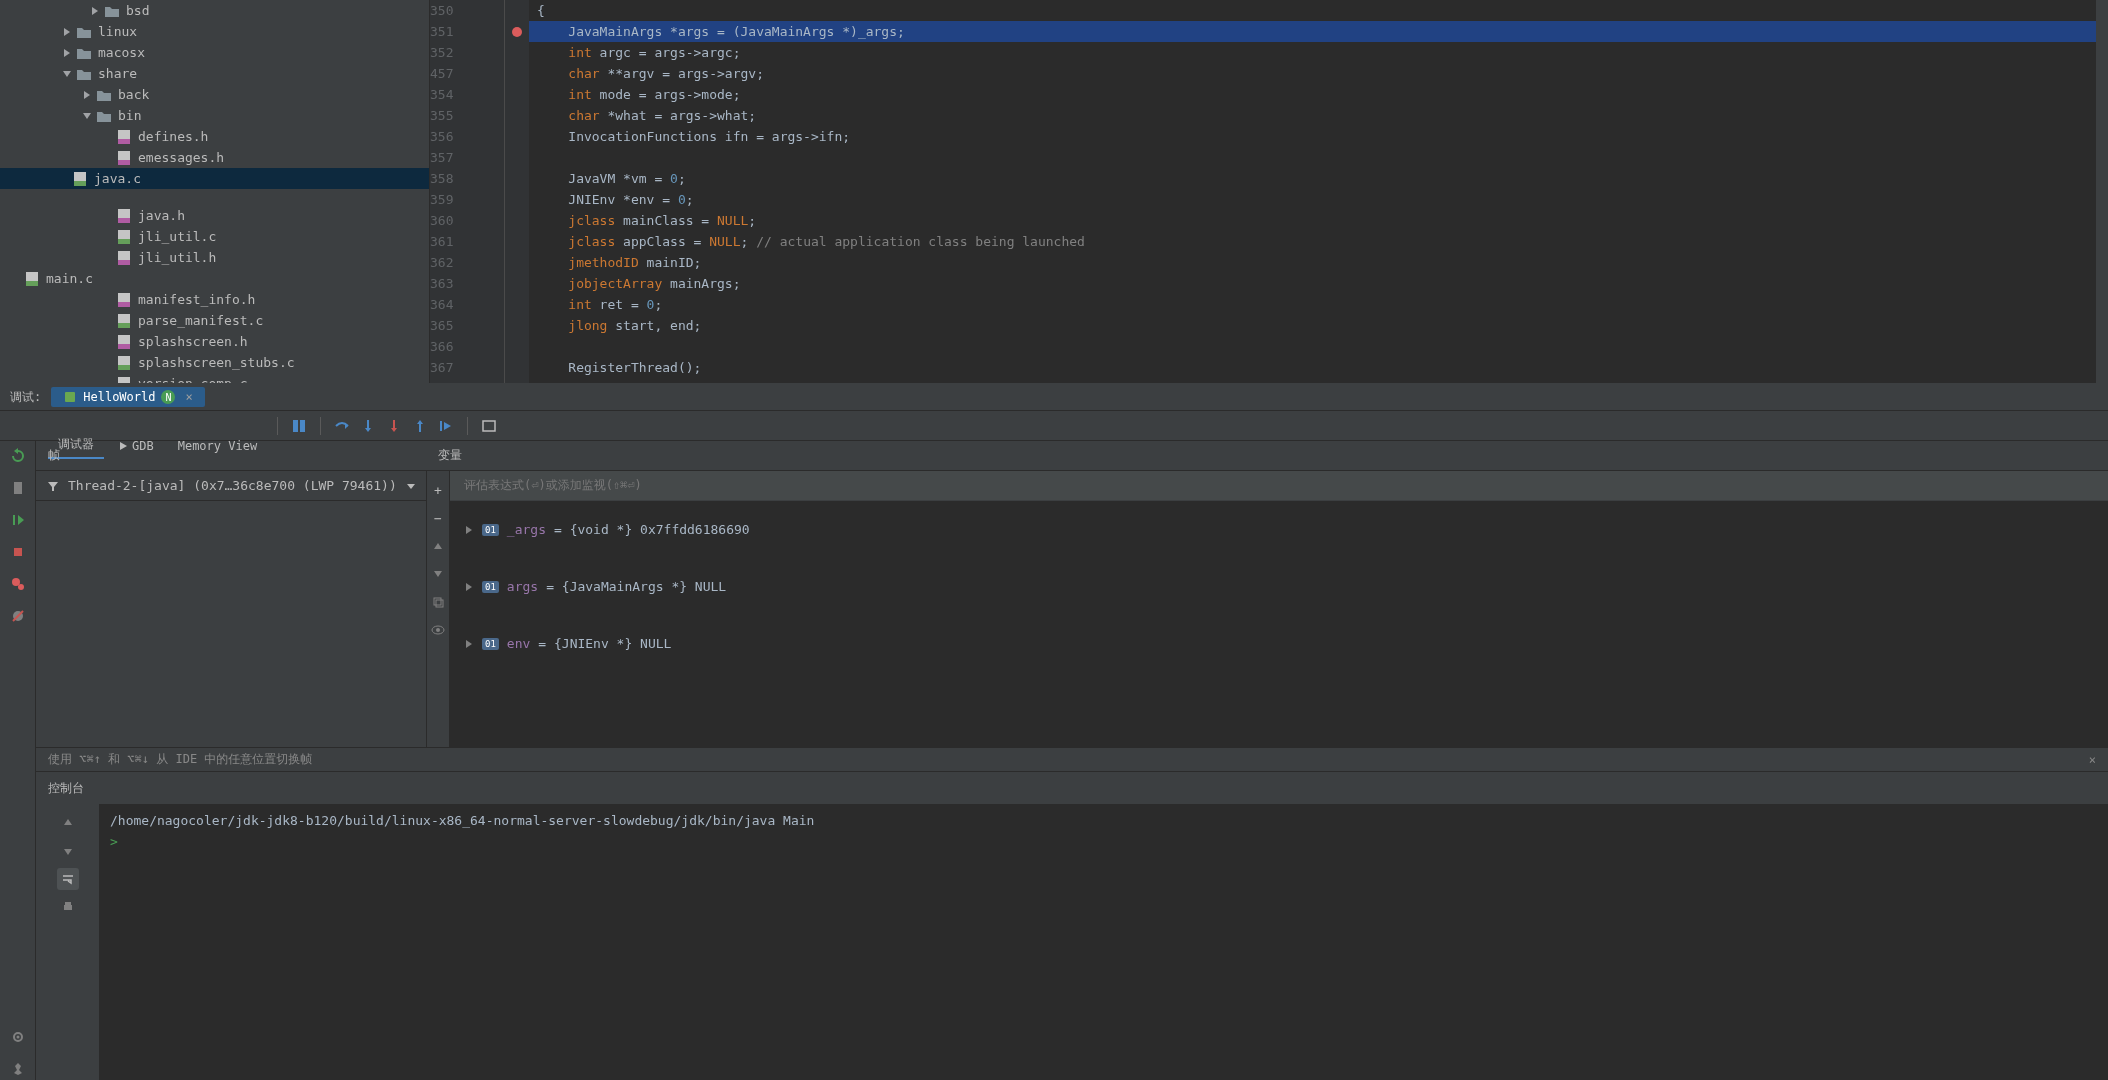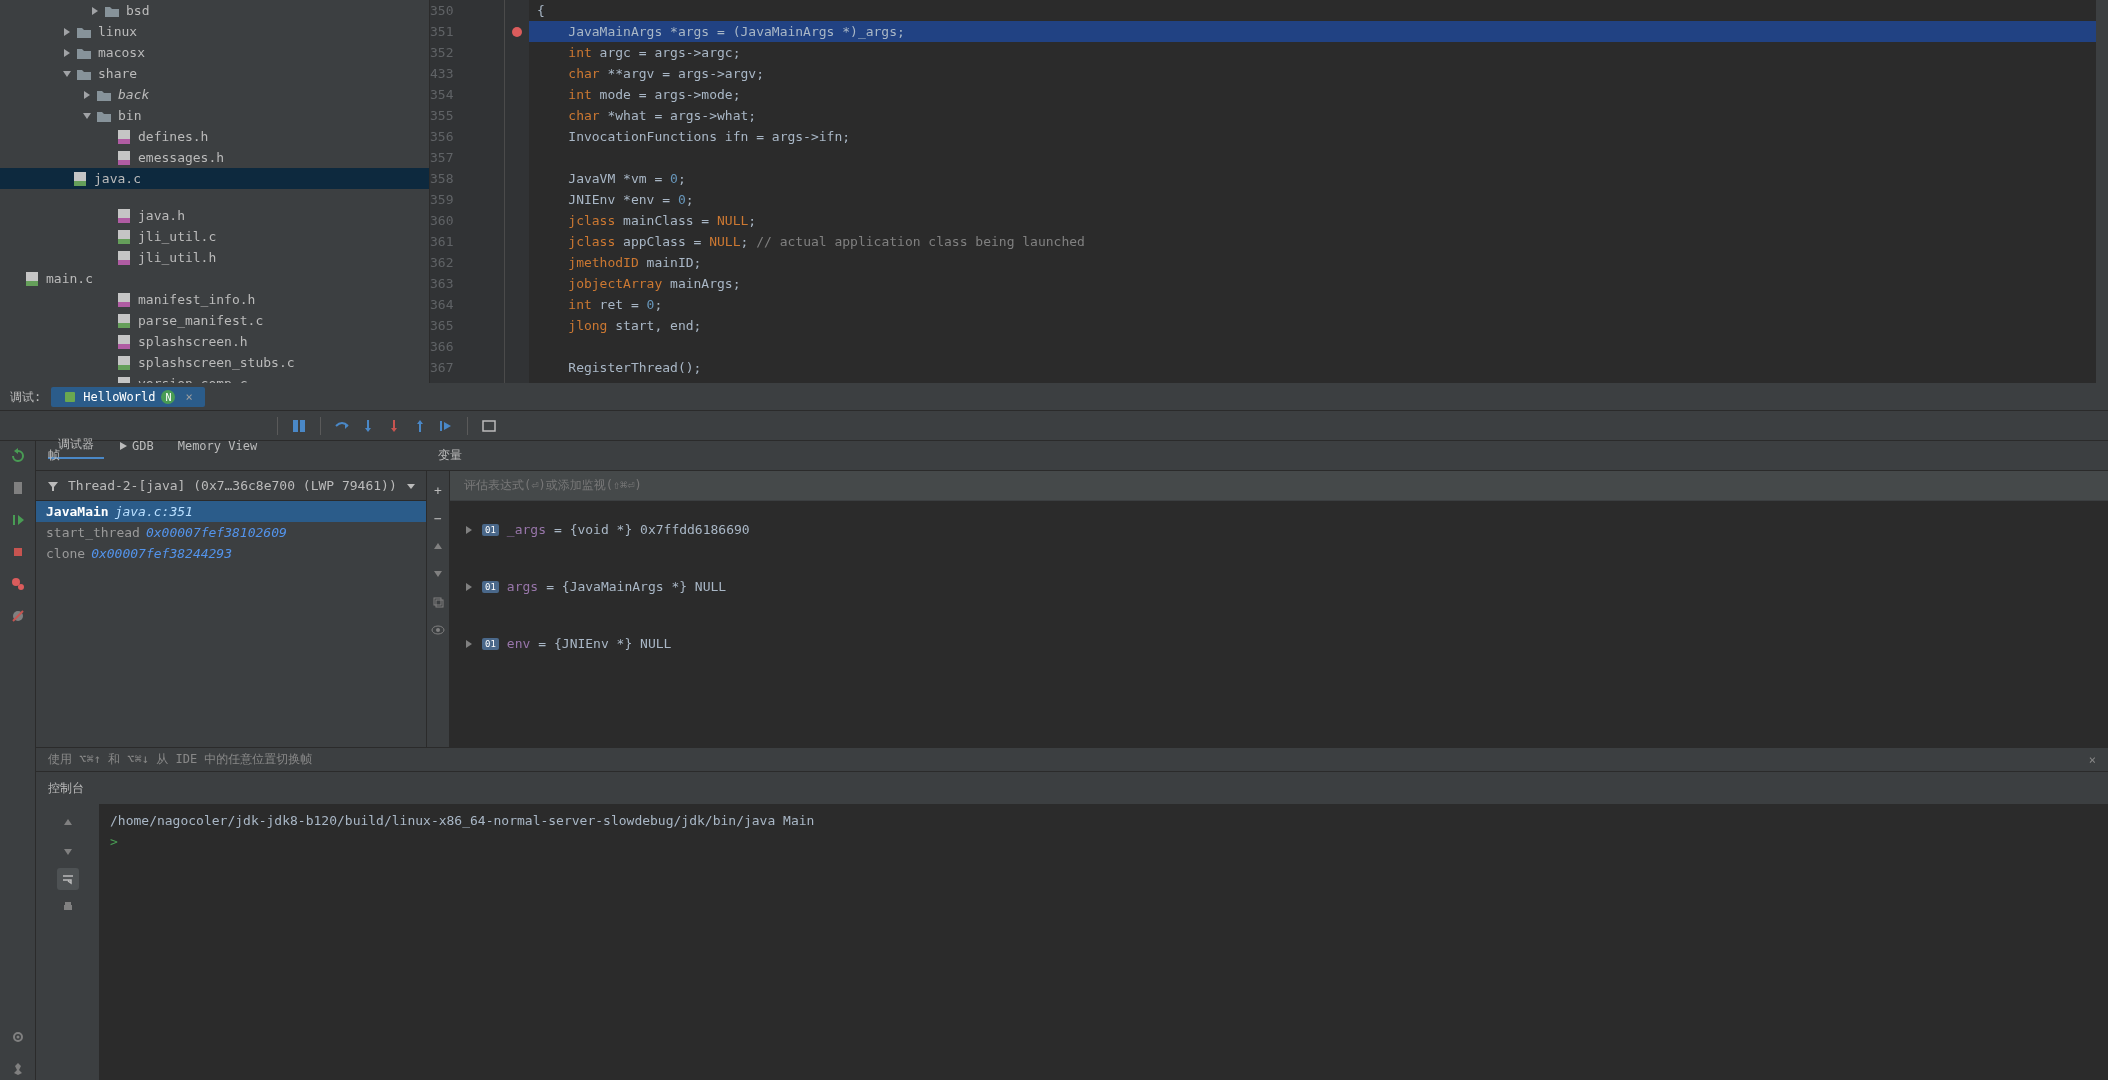--- a/index.html
+++ b/index.html
@@ -344,21 +344,21 @@
             <polygon points="2,3 10,3 6,9" fill="#a1a3a6"></polygon>
           </svg>
         </span>
         <span class="folder-icon">
           <svg width="16" height="14">
             <path d="M1 3 L6 3 L8 5 L15 5 L15 13 L1 13 Z" fill="#87939a"></path>
           </svg>
         </span>
         <span>share</span>
       </div>
-      <div class="tree-item" style="padding-left: 80px; font-style: italic;">
+      <div class="tree-item" style="padding-left: 80px;">
         <span class="chevron">
           <svg width="12" height="12">
             <polygon points="3,2 9,6 3,10" fill="#a1a3a6"></polygon>
           </svg>
         </span>
         <span class="folder-icon">
           <svg width="16" height="14">
             <path d="M1 3 L6 3 L8 5 L15 5 L15 13 L1 13 Z" fill="#87939a"></path>
           </svg>
         </span>
@@ -505,21 +505,21 @@
             <rect x="2" y="10" width="12" height="5" fill="#b05ca3"></rect>
           </svg>
         </span>
         <span>version_comp.h</span>
       </div>
     </div>
   <div class="gutter" id="gutter">
       <span class="gutter-row">350</span>
       <span class="gutter-row">351</span>
       <span class="gutter-row">352</span>
-      <span class="gutter-row">433</span>
+      <span class="gutter-row">457</span>
       <span class="gutter-row">354</span>
       <span class="gutter-row">355</span>
       <span class="gutter-row">356</span>
       <span class="gutter-row">357</span>
       <span class="gutter-row">358</span>
       <span class="gutter-row">359</span>
       <span class="gutter-row">360</span>
       <span class="gutter-row">361</span>
       <span class="gutter-row">362</span>
       <span class="gutter-row">363</span>
@@ -704,34 +704,20 @@
         <div class="frames-panel">
           <div class="thread-selector">
             <svg width="14" height="14">
                 <path d="M2 3 L12 3 L8 8 L8 12 L6 12 L6 8 Z" fill="#bbbbbb"></path>
               </svg>
             <span style="flex:1;overflow:hidden;text-overflow:ellipsis;white-space:nowrap">Thread-2-[java] (0x7…36c8e700 (LWP 79461))</span>
             <svg width="10" height="10">
                 <polygon points="1,3 9,3 5,8" fill="#bbbbbb"></polygon>
               </svg>
           </div>
-          <div id="frames">
-              <div class="frame-row selected">
-                <b style="font-weight:bold">JavaMain</b>
-                <span class="loc">java.c:351</span>
-              </div>
-              <div class="frame-row">
-                <b style="font-weight:normal">start_thread</b>
-                <span class="loc">0x00007fef38102609</span>
-              </div>
-              <div class="frame-row">
-                <b style="font-weight:normal">clone</b>
-                <span class="loc">0x00007fef38244293</span>
-              </div>
-            </div>
         </div>
         <div class="nav-col">
           <div class="icon-btn" style="color:#bbb">+</div>
           <div class="icon-btn" style="color:#bbb">−</div>
           <div class="icon-btn">
               <svg width="10" height="10">
                 <polygon points="5,2 9,8 1,8" fill="#808080"></polygon>
               </svg>
             </div>
           <div class="icon-btn">

